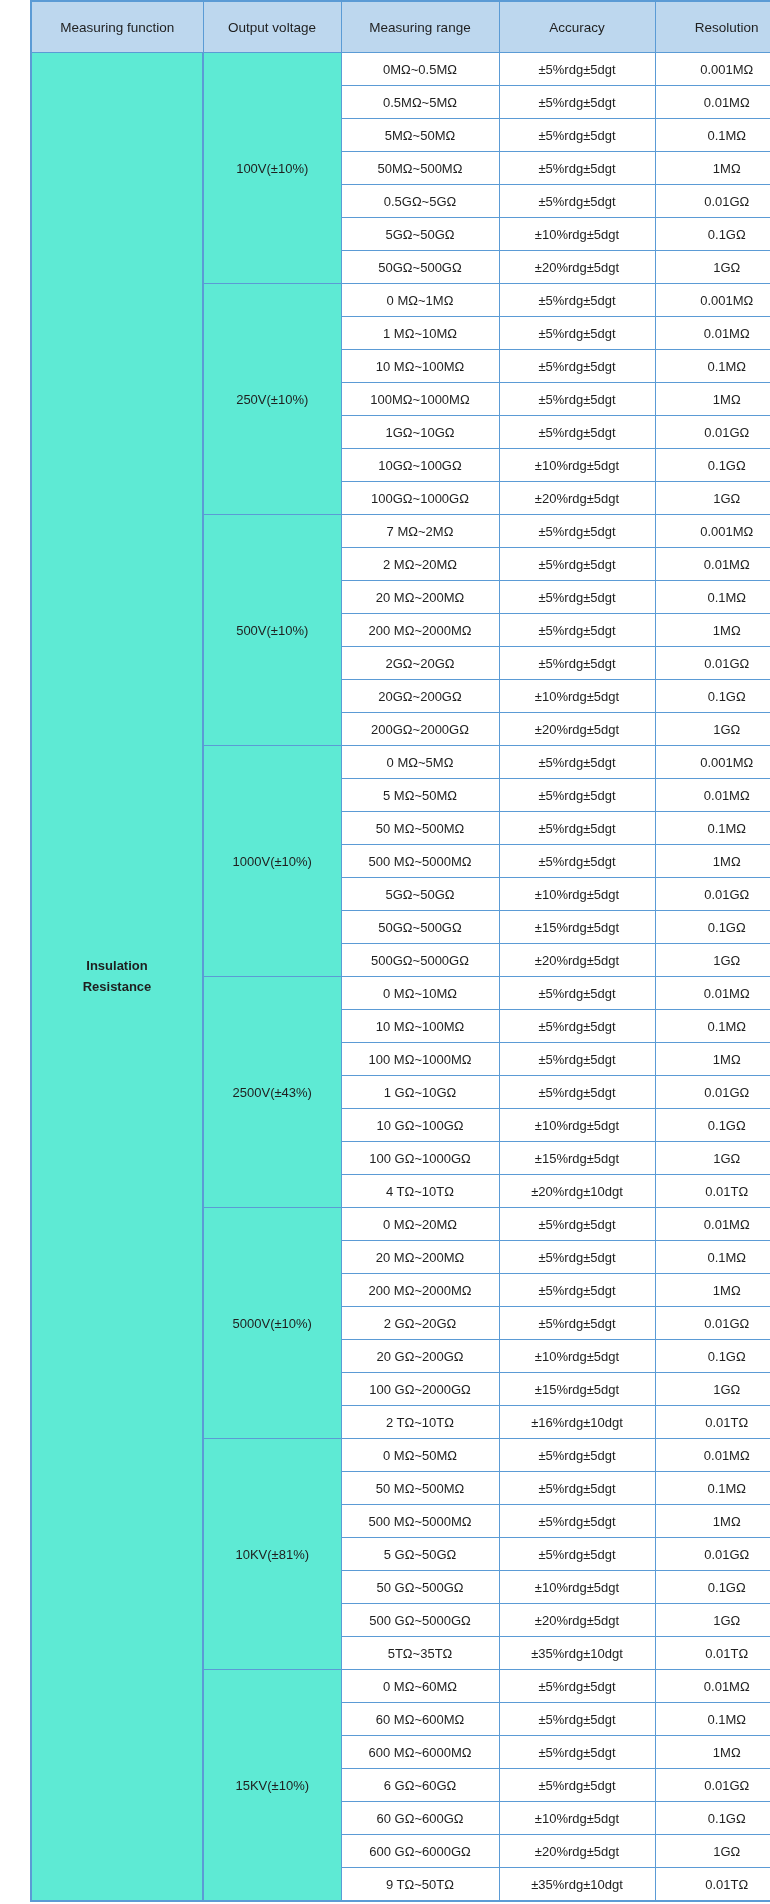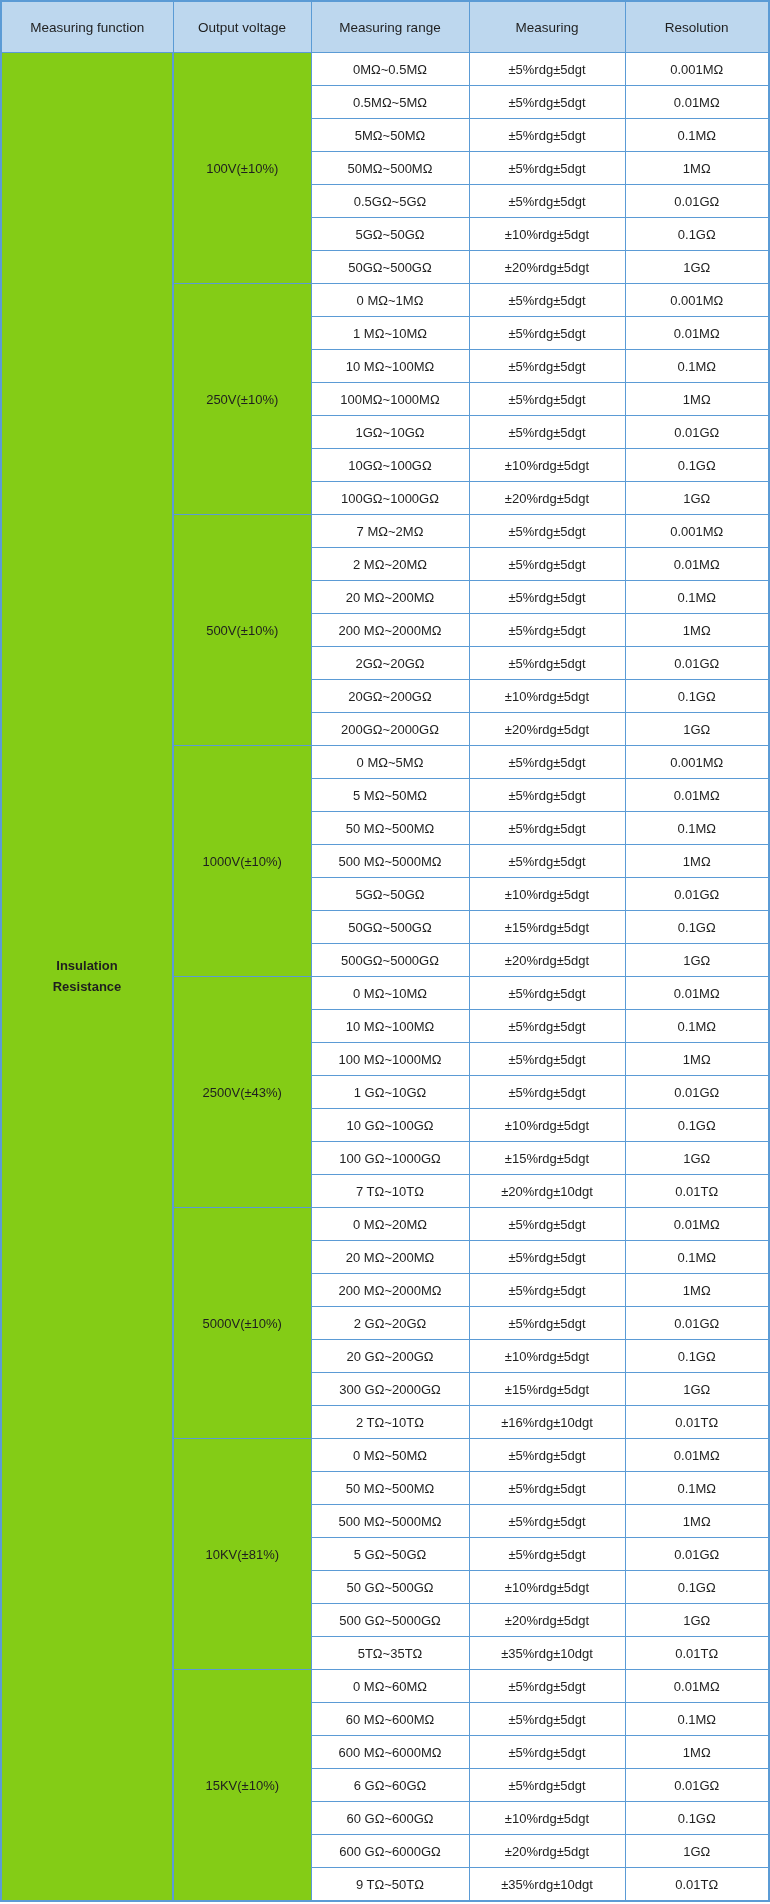--- a/index.html
+++ b/index.html
@@ -2,20 +2,21 @@
 <html><head>
 <meta charset="utf-8">
 <style>
   html, body {
     margin: 0;
     padding: 0;
     background: #ffffff;
   }
   .page {
     width: 614px;
+    padding-left: 30px;
   }
   table.spec {
     border-collapse: collapse;
     table-layout: fixed;
     width: 768px;
     border: 2px solid #5b9bd5;
   }
   table.spec th,
   table.spec td {
     border: 1px solid #5b9bd5;
@@ -32,21 +33,21 @@
     background: #bdd7ee;
     font-weight: 400;
     font-size: 13.5px;
   }
   table.spec td {
     height: 32px;
     font-size: 13px;
     background: #ffffff;
   }
   table.spec td.group {
-    background: #84cc16;
+    background: #5eead4;
     border-left-width: 2px;
   }
   table.spec td.fn {
     border-left-width: 2px;
     white-space: normal;
   }
   table.spec td.fn .fn-inner {
     line-height: 1.55;
     font-weight: bold;
   }
@@ -61,21 +62,21 @@
       <col style="width:138px">
       <col style="width:158px">
       <col style="width:156px">
       <col style="width:144px">
     </colgroup>
     <thead>
       <tr>
         <th>Measuring function</th>
         <th>Output voltage</th>
         <th>Measuring range</th>
-        <th>Measuring</th>
+        <th>Accuracy</th>
         <th>Resolution</th>
       </tr>
     </thead>
     <tbody>
         <tr>
           <td rowspan="56" class="group fn">
             <div class="fn-inner">
               <div>Insulation</div>
               <div>Resistance</div>
             </div>
@@ -248,21 +249,21 @@
           <td>10 GΩ~100GΩ</td>
           <td>±10%rdg±5dgt</td>
           <td>0.1GΩ</td>
         </tr>
         <tr>
           <td>100 GΩ~1000GΩ</td>
           <td>±15%rdg±5dgt</td>
           <td>1GΩ</td>
         </tr>
         <tr>
-          <td>7 TΩ~10TΩ</td>
+          <td>4 TΩ~10TΩ</td>
           <td>±20%rdg±10dgt</td>
           <td>0.01TΩ</td>
         </tr>
         <tr>
           <td rowspan="7" class="group">5000V(±10%)</td>
           <td>0 MΩ~20MΩ</td>
           <td>±5%rdg±5dgt</td>
           <td>0.01MΩ</td>
         </tr>
         <tr>
@@ -279,21 +280,21 @@
           <td>2 GΩ~20GΩ</td>
           <td>±5%rdg±5dgt</td>
           <td>0.01GΩ</td>
         </tr>
         <tr>
           <td>20 GΩ~200GΩ</td>
           <td>±10%rdg±5dgt</td>
           <td>0.1GΩ</td>
         </tr>
         <tr>
-          <td>300 GΩ~2000GΩ</td>
+          <td>100 GΩ~2000GΩ</td>
           <td>±15%rdg±5dgt</td>
           <td>1GΩ</td>
         </tr>
         <tr>
           <td>2 TΩ~10TΩ</td>
           <td>±16%rdg±10dgt</td>
           <td>0.01TΩ</td>
         </tr>
         <tr>
           <td rowspan="7" class="group">10KV(±81%)</td>

